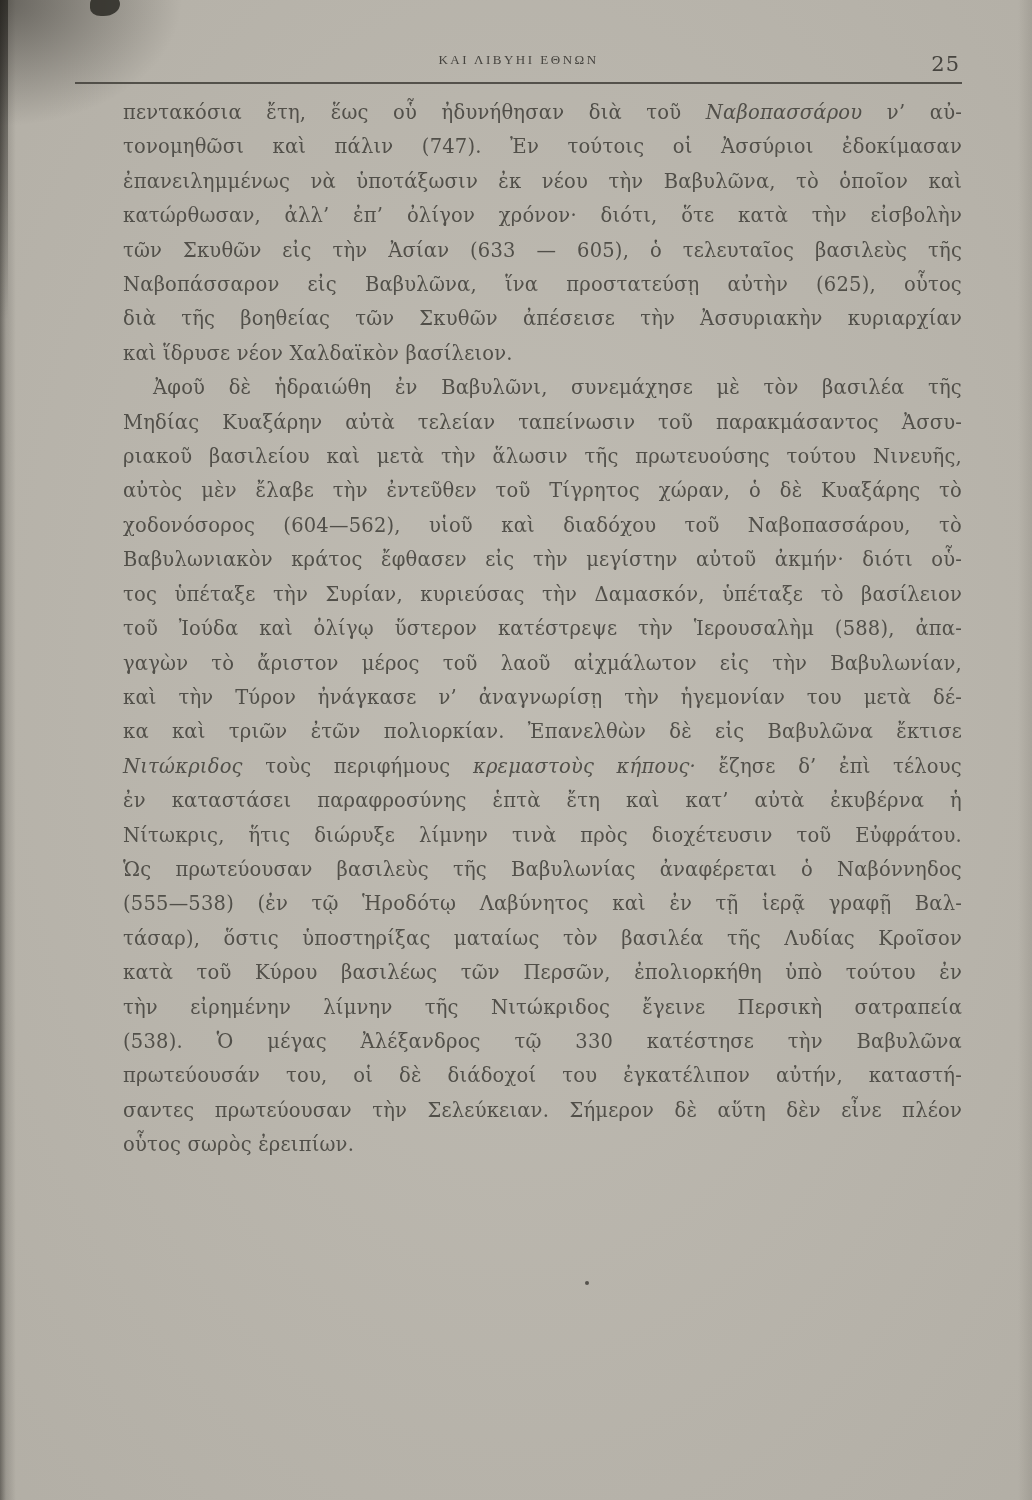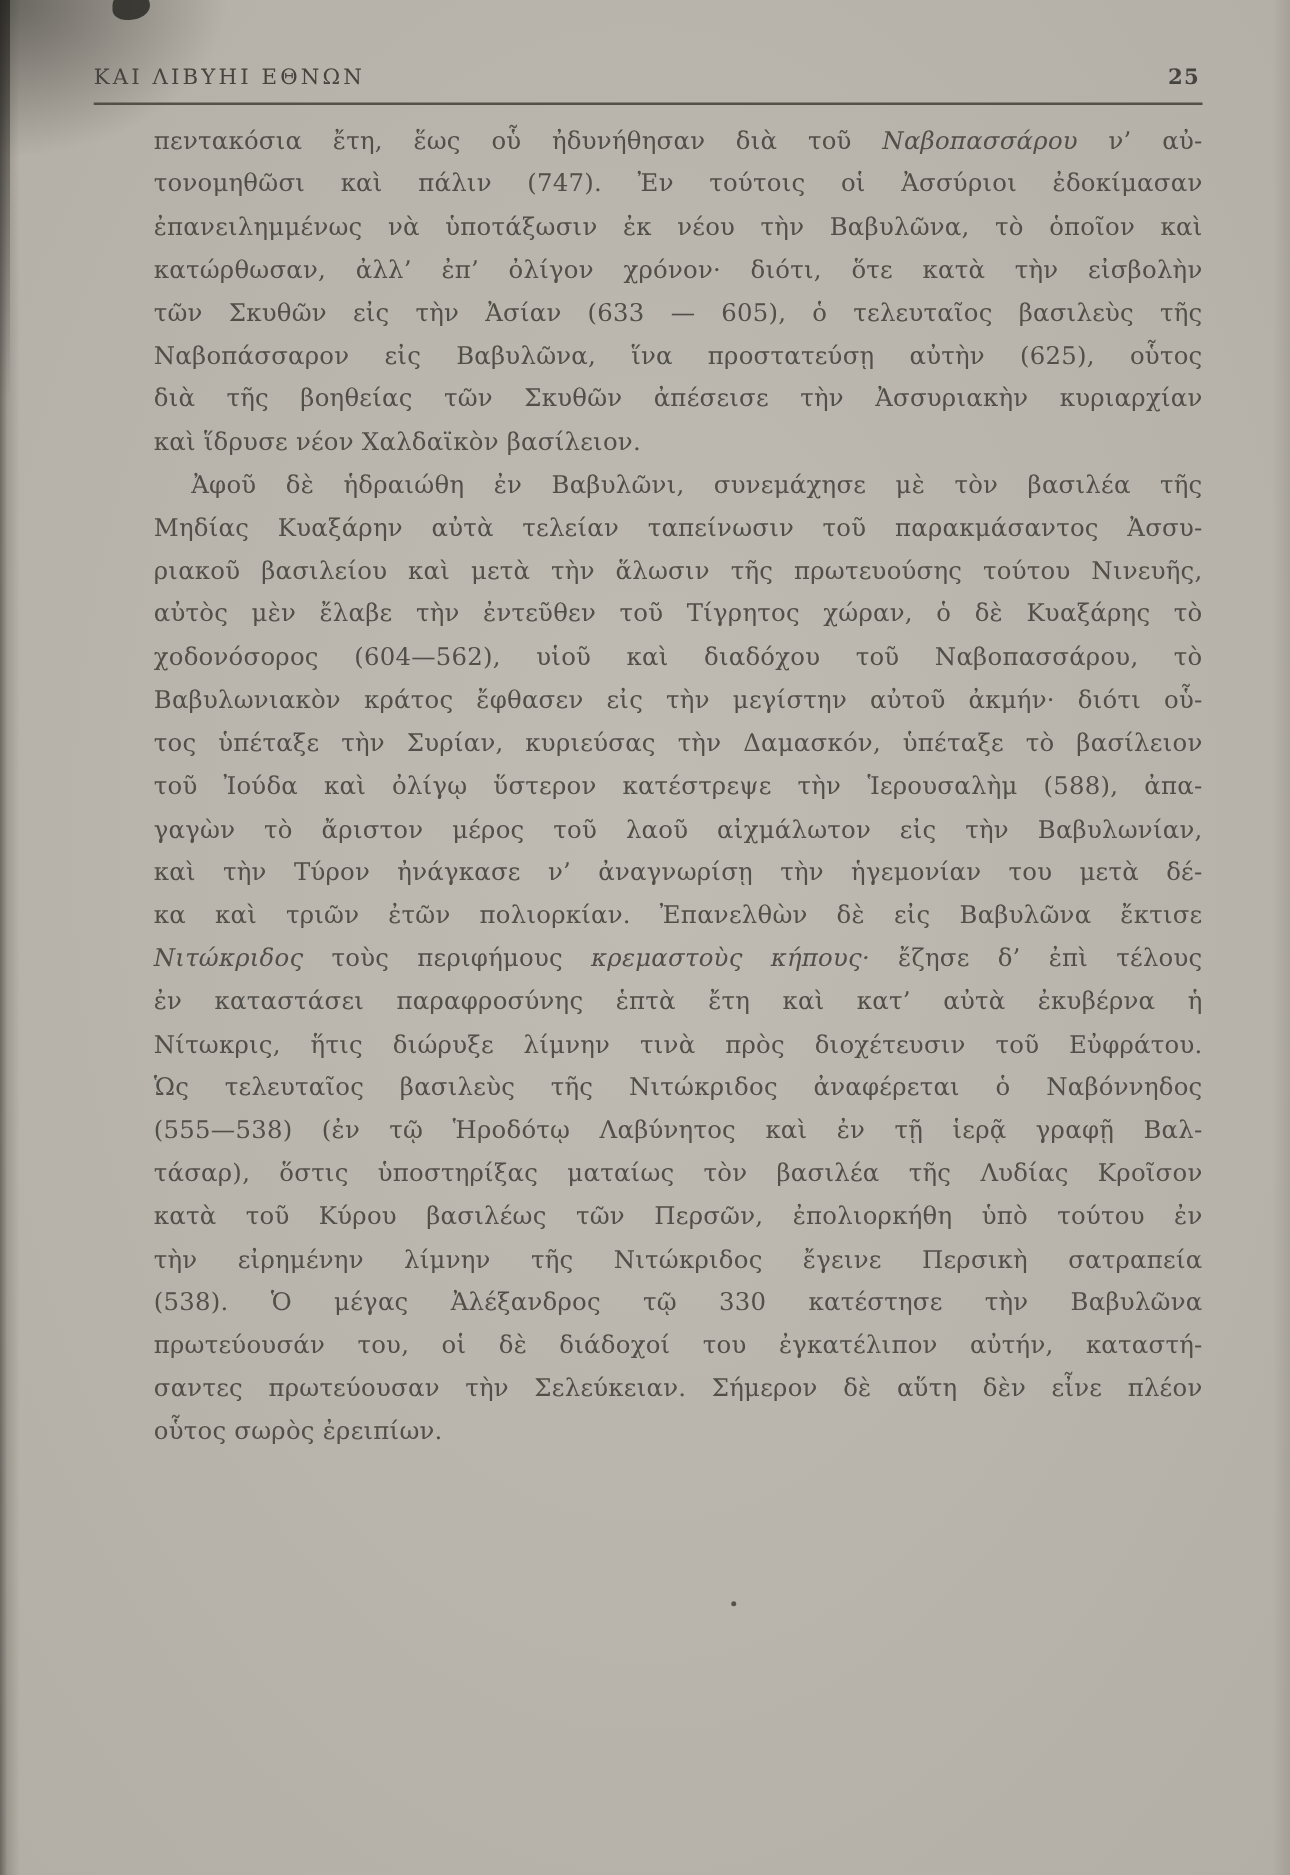--- a/index.html
+++ b/index.html
@@ -45,33 +45,33 @@
     right: 70px;
     top: 52px;
     height: 30px;
     border-bottom: 2px solid rgba(66,64,58,0.85);
   }
   .running-title {
     position: absolute;
     left: 0;
     right: 0;
     top: 0;
-    text-align: left;
-    font-size: 17px;
+    text-align: center;
+    font-size: 13px;
     letter-spacing: 2.5px;
     color: #46443f;
+    font-family: Liberation Serif, serif;
   }
   .page-number {
     position: absolute;
     right: 2px;
     top: 0;
-    font-size: 17px;
+    font-size: 21px;
     letter-spacing: 1px;
     color: #46443f;
-    font-weight: bold;
   }
   .body-text {
     position: absolute;
     left: 75px;
     right: 70px;
     top: 96px;
     font-size: 19.5px;
     line-height: 34.4px;
     letter-spacing: 0.2px;
     color: #514f49;
@@ -127,21 +127,21 @@
         <div class="line">χοδονόσορος (604—562), υἱοῦ καὶ διαδόχου τοῦ Ναβοπασσάρου, τὸ</div>
         <div class="line">Βαβυλωνιακὸν κράτος ἔφθασεν εἰς τὴν μεγίστην αὐτοῦ ἀκμήν· διότι οὗ-</div>
         <div class="line">τος ὑπέταξε τὴν Συρίαν, κυριεύσας τὴν Δαμασκόν, ὑπέταξε τὸ βασίλειον</div>
         <div class="line">τοῦ Ἰούδα καὶ ὀλίγῳ ὕστερον κατέστρεψε τὴν Ἱερουσαλὴμ (588), ἀπα-</div>
         <div class="line">γαγὼν τὸ ἄριστον μέρος τοῦ λαοῦ αἰχμάλωτον εἰς τὴν Βαβυλωνίαν,</div>
         <div class="line">καὶ τὴν Τύρον ἠνάγκασε ν’ ἀναγνωρίσῃ τὴν ἡγεμονίαν του μετὰ δέ-</div>
         <div class="line">κα καὶ τριῶν ἐτῶν πολιορκίαν. Ἐπανελθὼν δὲ εἰς Βαβυλῶνα ἔκτισε</div>
         <div class="line"><i>Νιτώκριδος</i> τοὺς περιφήμους <i>κρεμαστοὺς κήπους·</i> ἔζησε δ’ ἐπὶ τέλους</div>
         <div class="line">ἐν καταστάσει παραφροσύνης ἑπτὰ ἔτη καὶ κατ’ αὐτὰ ἐκυβέρνα ἡ</div>
         <div class="line">Νίτωκρις, ἥτις διώρυξε λίμνην τινὰ πρὸς διοχέτευσιν τοῦ Εὐφράτου.</div>
-        <div class="line">Ὡς τελευταῖος βασιλεὺς τῆς Νιτώκριδος ἀναφέρεται ὁ Ναβόννηδος</div>
+        <div class="line">Ὡς πρωτεύουσαν βασιλεὺς τῆς Βαβυλωνίας ἀναφέρεται ὁ Ναβόννηδος</div>
         <div class="line">(555—538) (ἐν τῷ Ἡροδότῳ Λαβύνητος καὶ ἐν τῇ ἱερᾷ γραφῇ Βαλ-</div>
         <div class="line">τάσαρ), ὅστις ὑποστηρίξας ματαίως τὸν βασιλέα τῆς Λυδίας Κροῖσον</div>
         <div class="line">κατὰ τοῦ Κύρου βασιλέως τῶν Περσῶν, ἐπολιορκήθη ὑπὸ τούτου ἐν</div>
         <div class="line">τὴν εἰρημένην λίμνην τῆς Νιτώκριδος ἔγεινε Περσικὴ σατραπεία</div>
         <div class="line">(538). Ὁ μέγας Ἀλέξανδρος τῷ 330 κατέστησε τὴν Βαβυλῶνα</div>
         <div class="line">πρωτεύουσάν του, οἱ δὲ διάδοχοί του ἐγκατέλιπον αὐτήν, καταστή-</div>
         <div class="line">σαντες πρωτεύουσαν τὴν Σελεύκειαν. Σήμερον δὲ αὕτη δὲν εἶνε πλέον</div>
         <div class="line last">οὗτος σωρὸς ἐρειπίων.</div>
       </div>
     </div>

